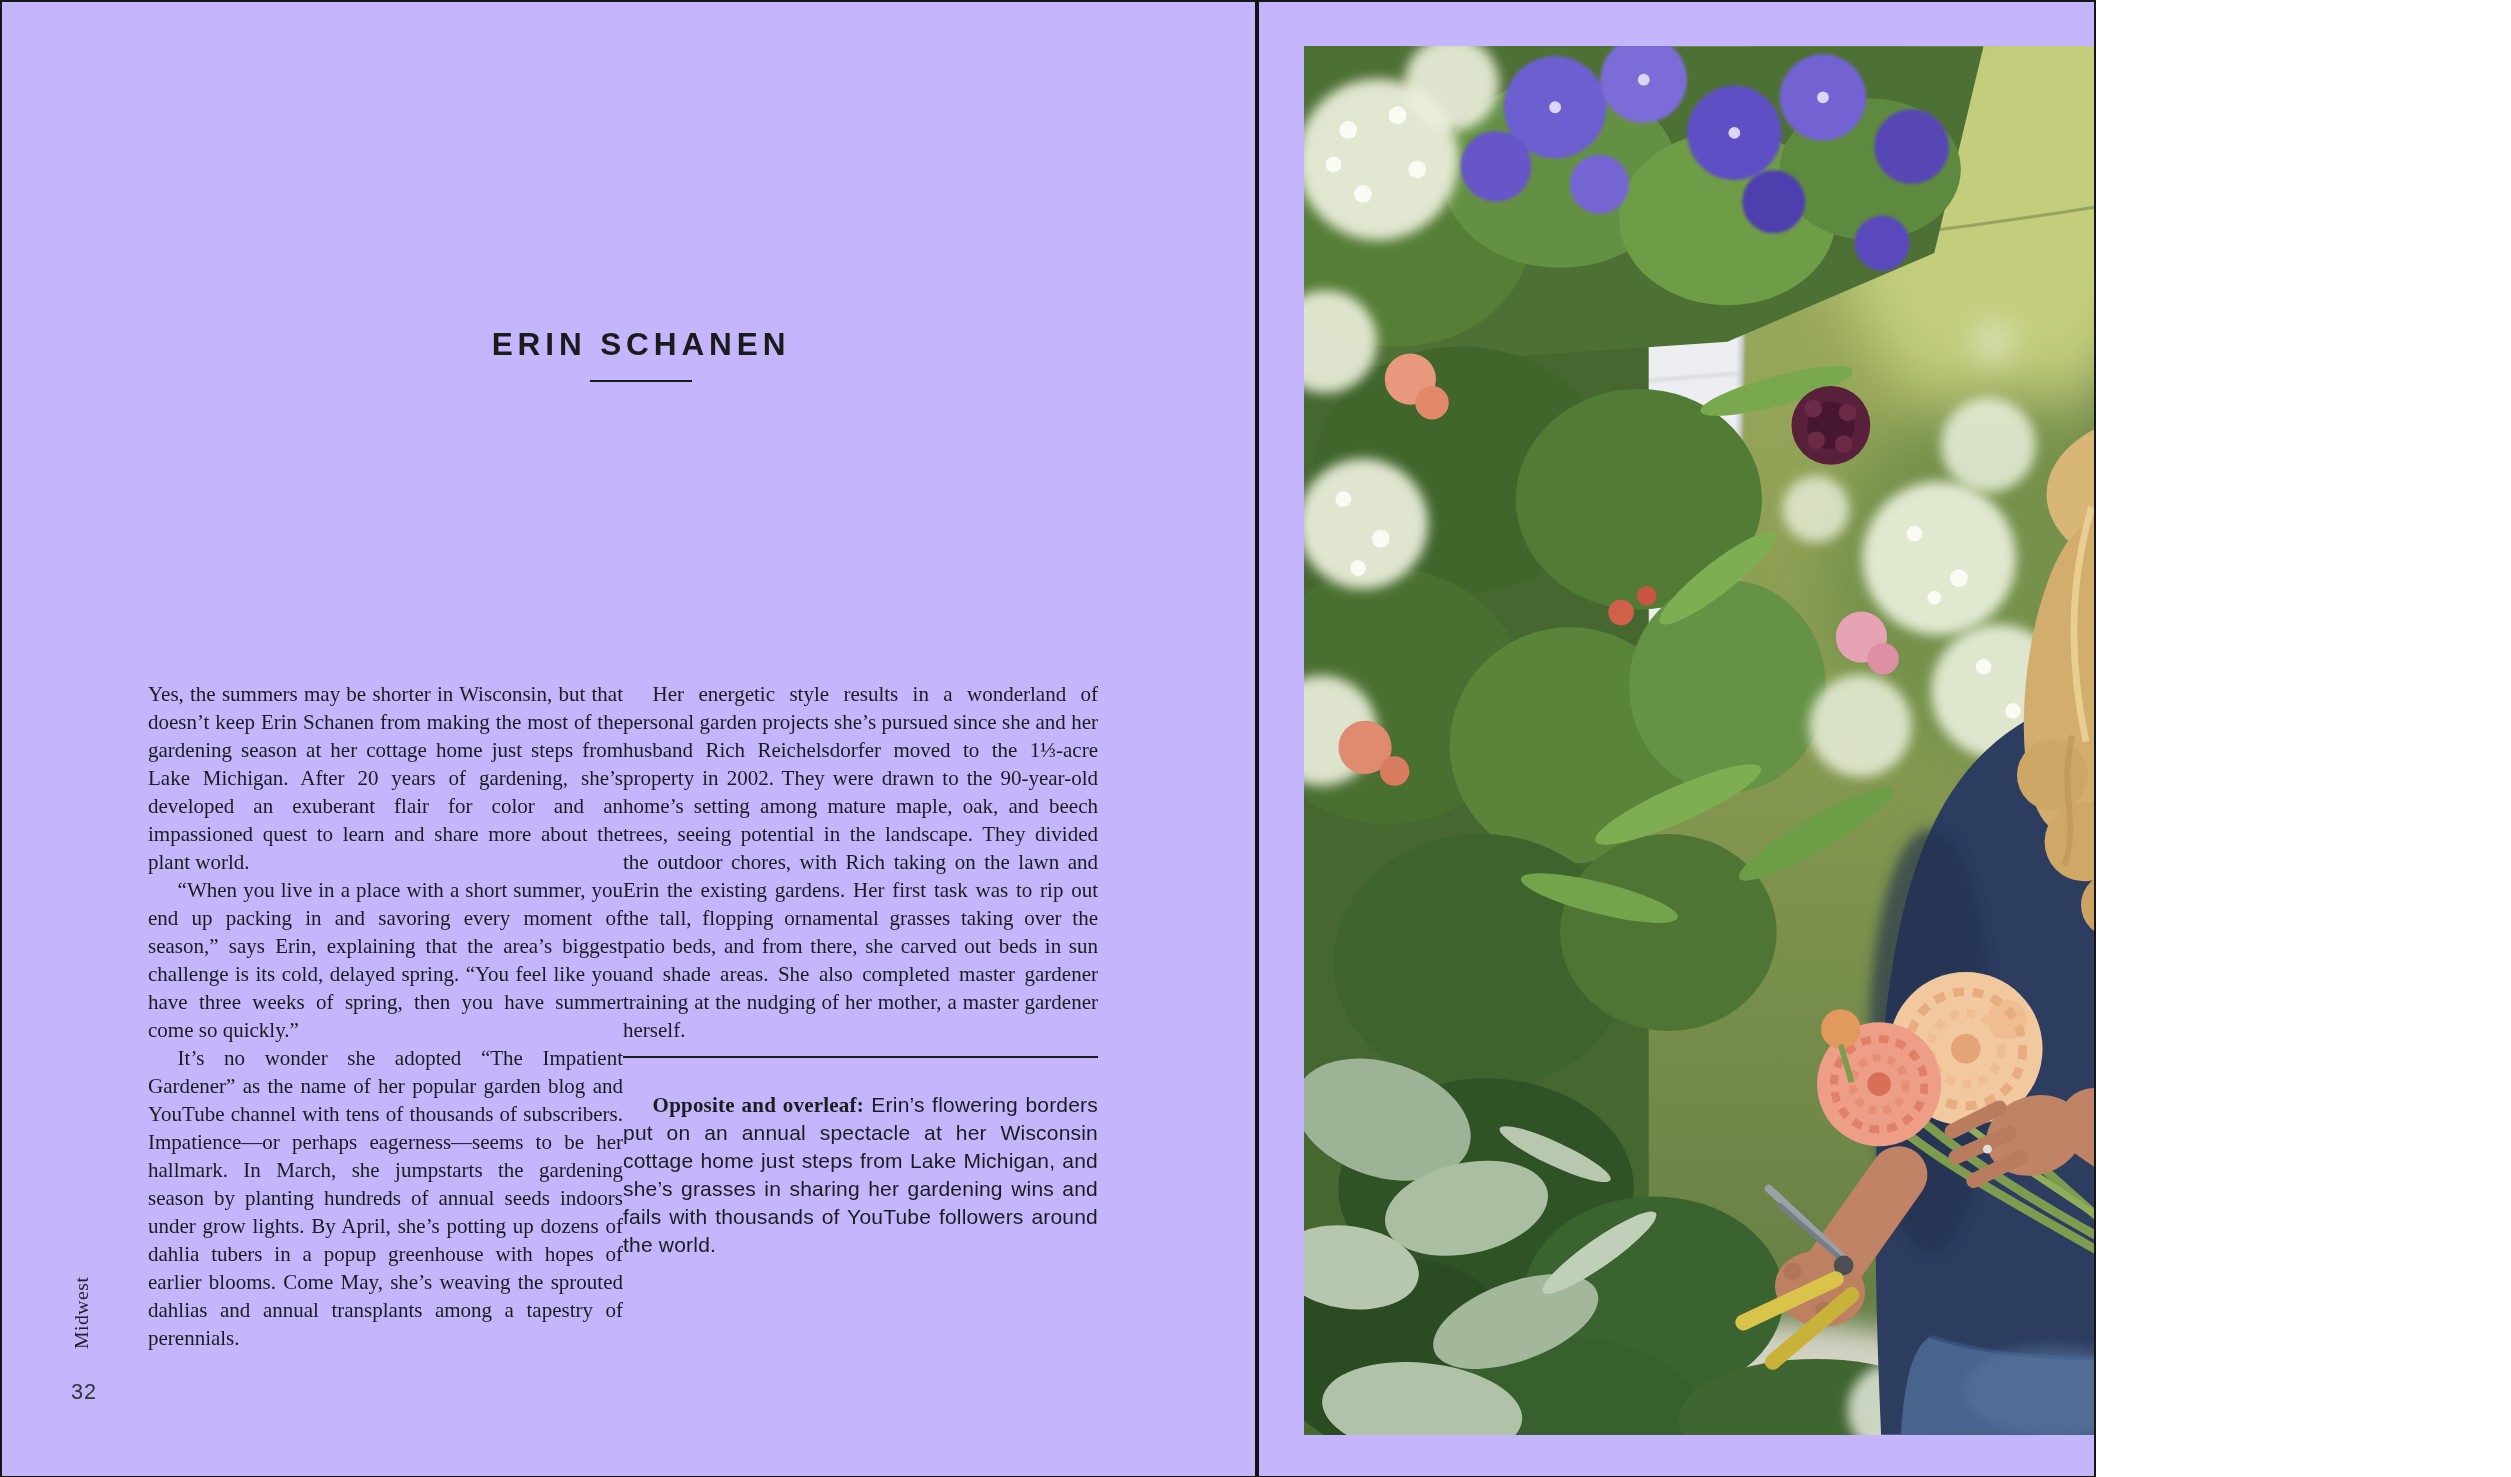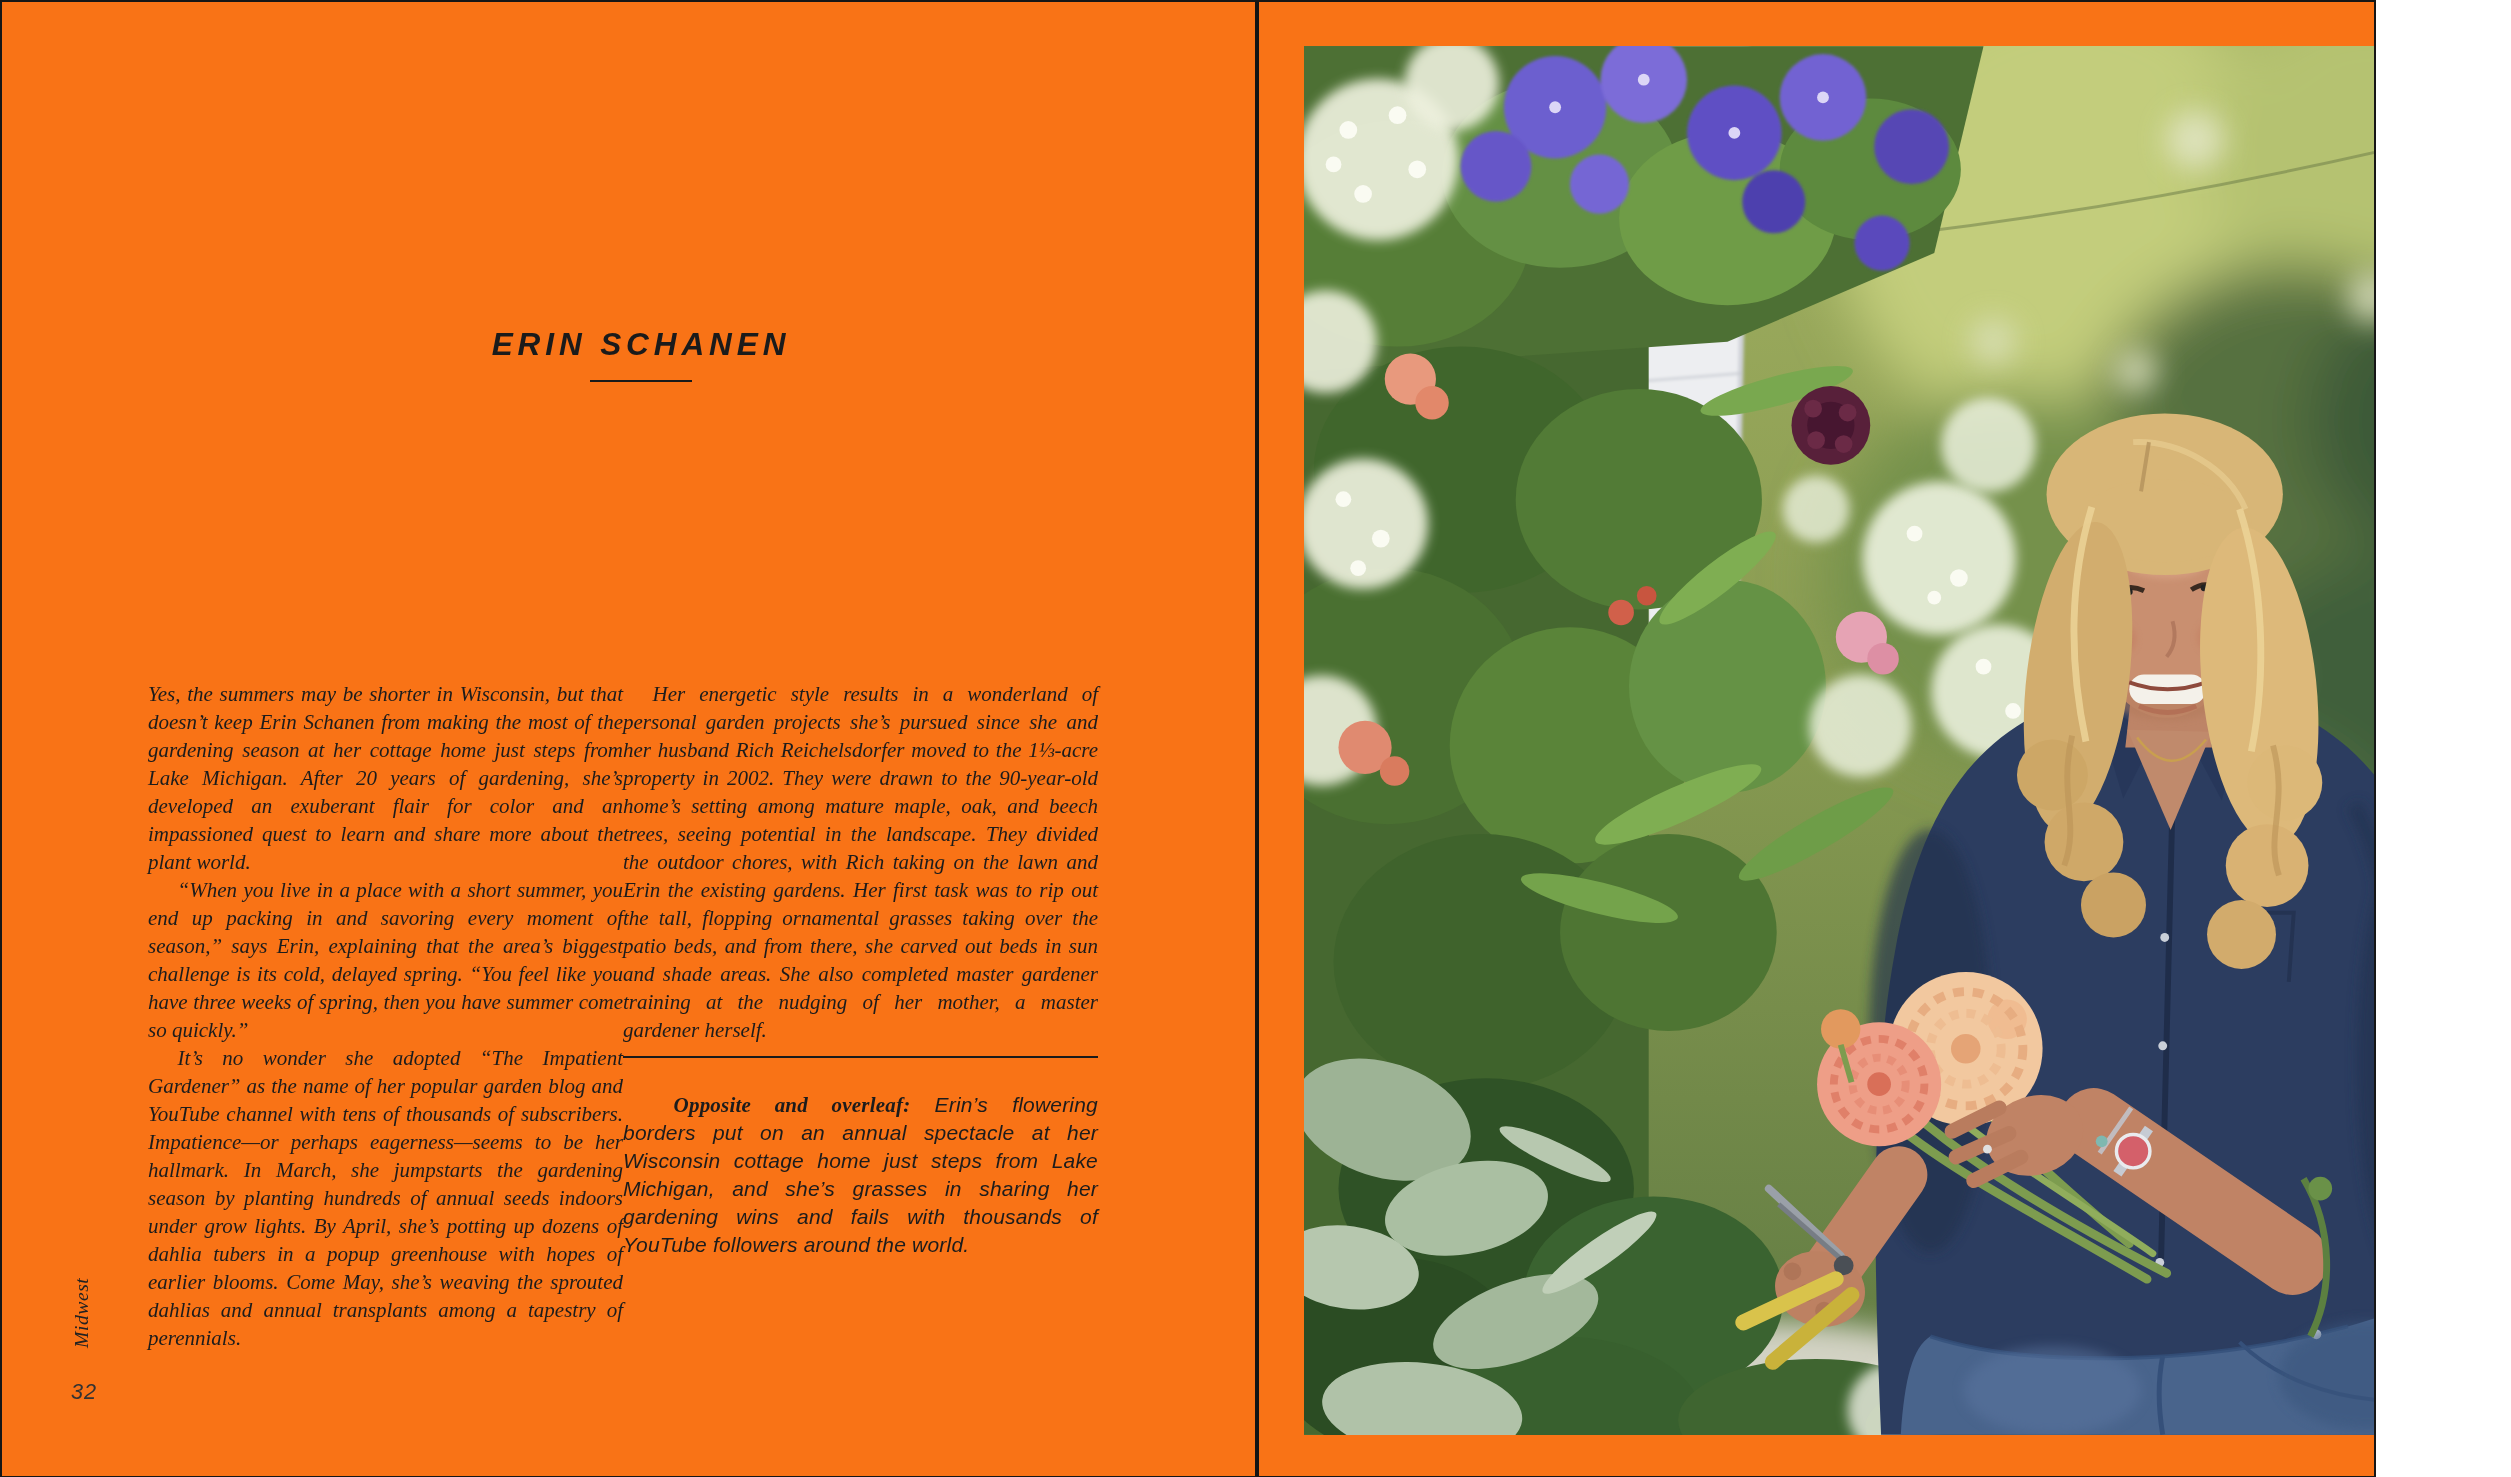--- a/index.html
+++ b/index.html
@@ -1,19 +1,19 @@
 <!DOCTYPE html>
 <html><head>
 <meta charset="utf-8">
 <style>
   html,body { margin:0; padding:0; background:#ffffff; }
   .canvas {
-    position:relative; width:2376px; height:1478px; background:#f97316;
+    position:relative; width:2096px; height:1478px; background:#c4b5fd;
     border:2px solid #161616; box-sizing:border-box; overflow:hidden;
-    font-family:"Liberation Serif", serif; color:#1c1c1c;font-style:italic;
+    font-family:"Liberation Serif", serif; color:#1c1c1c;
   }
   .gutter {
     position:absolute; left:1253px; top:0; width:3.9px; height:1478px; background:#141414;
   }
   
   .header {
     position:absolute; left:143px; top:325px; width:992px; text-align:center;
   }
   .title {
     margin:0; font-family:"Liberation Sans", sans-serif; font-weight:700;
@@ -35,21 +35,21 @@
     margin:0; font-size:21px; line-height:28px; text-align:justify;
     text-indent:29.6px; color:#1c1c1c;
   }
   .col p.noindent { text-indent:0; }
   .caption-rule { border-top:2px solid #1a1a1a; margin:11.8px 0 33px 0; }
   .caption {
     font-family:"Liberation Sans", sans-serif; font-size:15.8px; line-height:22.7px;
     letter-spacing:0.2px; color:#333333; text-align:left; margin:0;
   }
   .caption .caption-lead {
-    font-family:"Liberation Serif", serif; font-weight:700; color:#1c1c1c;margin-left:21px;
+    font-family:"Liberation Serif", serif; font-weight:700; color:#1c1c1c;
   }
   .spine-label {
     position:absolute; left:-7.9px; top:1298px; width:177px; height:25.6px;
     text-align:center; transform:rotate(-90deg);
     font-family:"Liberation Serif", serif; font-size:19.7px; letter-spacing:0.5px; color:#222;
   }
   .folio {
     position:absolute; left:69px; top:1377px;
     font-family:"Liberation Sans", sans-serif; font-size:21.7px; letter-spacing:1px; color:#333;
   }

